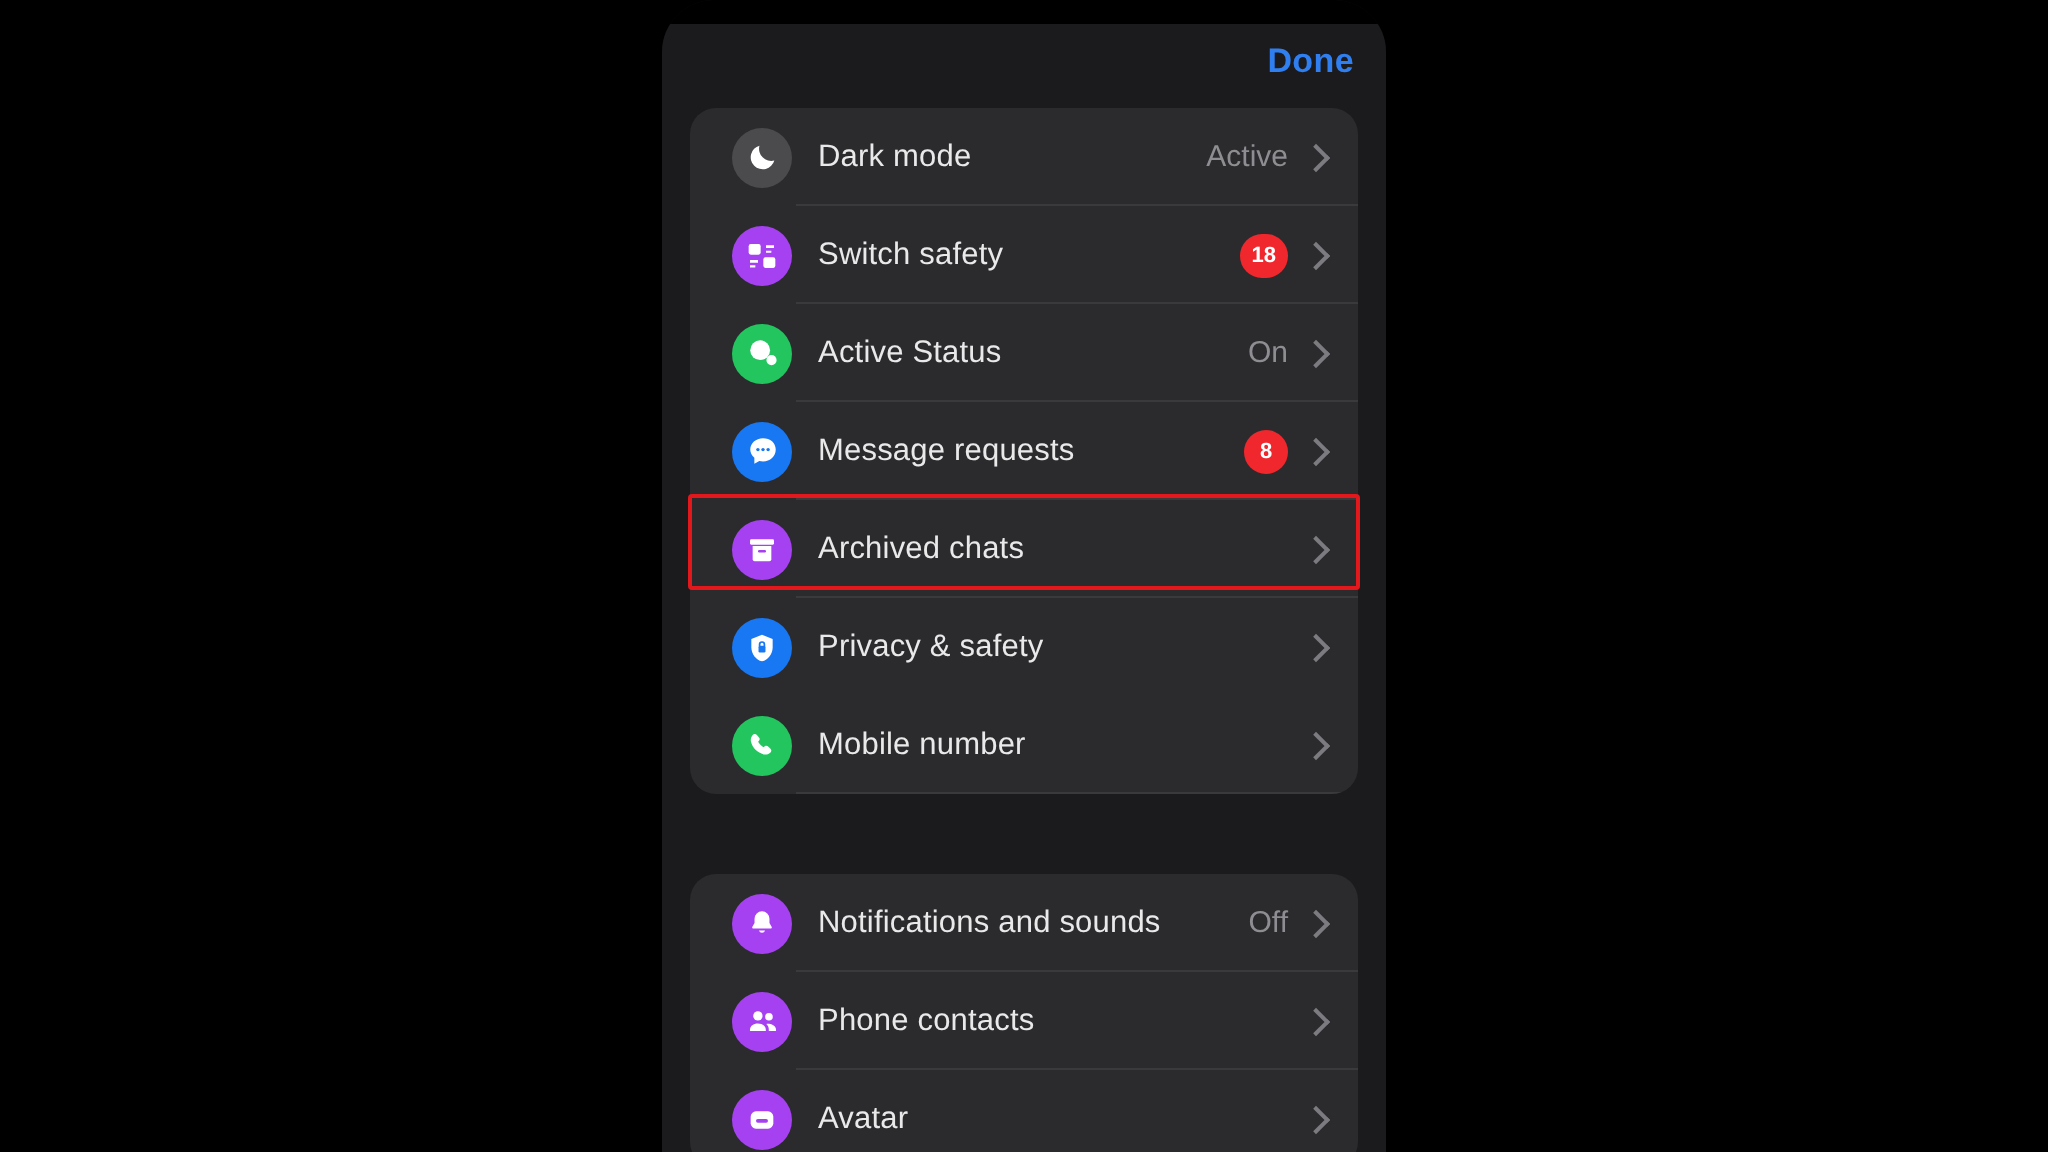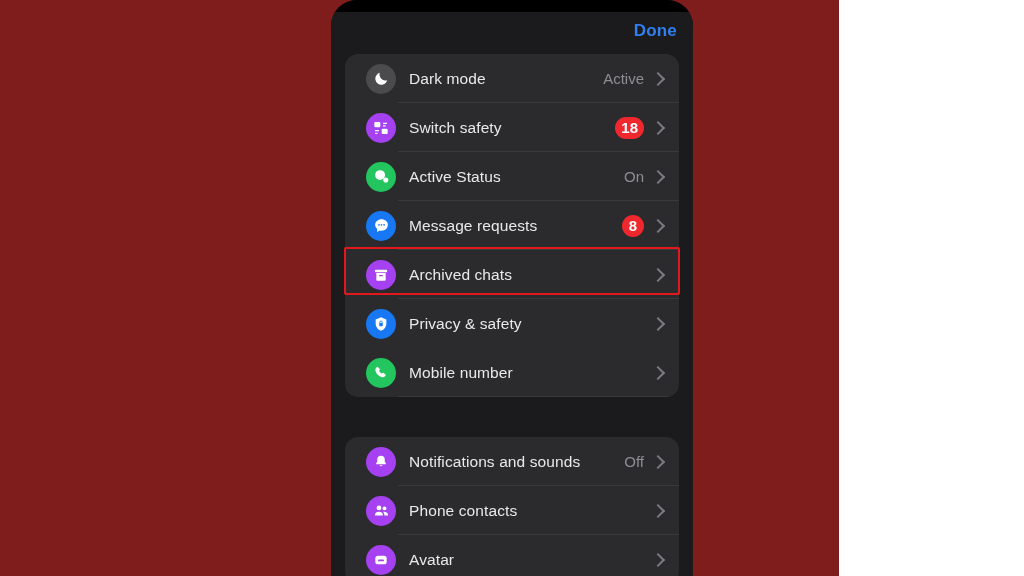--- a/index.html
+++ b/index.html
@@ -4,22 +4,22 @@
 <style>
   * { box-sizing: border-box; margin: 0; padding: 0; }
   html, body {
     width: 1024px; height: 576px;
     background: #ffffff;
     font-family: "Liberation Sans", sans-serif;
     overflow: hidden;
   }
   #stage {
     position: relative;
-    width: 839px; height: 576px;
-    background: #7f1d1d;
+    width: 1024px; height: 576px;
+    background: #000000;
   }
   
   #phone {
     position: absolute;
     left: 331px; top: 0px;
     width: 362px; height: 576px;
     background: #0f0f0f;
     border-radius: 26px 26px 0 0;
     overflow: hidden;
   }
@@ -88,21 +88,21 @@
   }
   .value {
     color: #8d8d92;
     font-size: 15px;
     margin-right: 9px;
     white-space: nowrap;
   }
   .badge {
     background: #f0282d;
     color: #ffffff;
-    font-size: 15px;
+    font-size: 11px;
     font-weight: 700;
     border-radius: 11px;
     min-width: 22px;
     height: 22px;
     padding: 0 6px;
     display: flex;
     align-items: center;
     justify-content: center;
     margin-right: 9px;
   }

